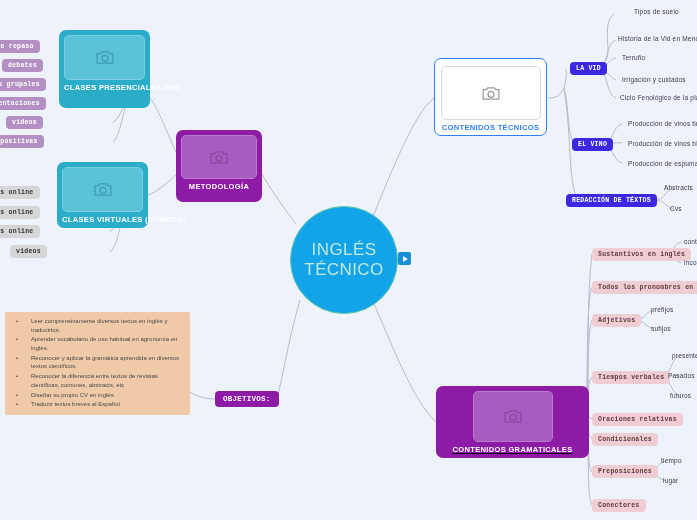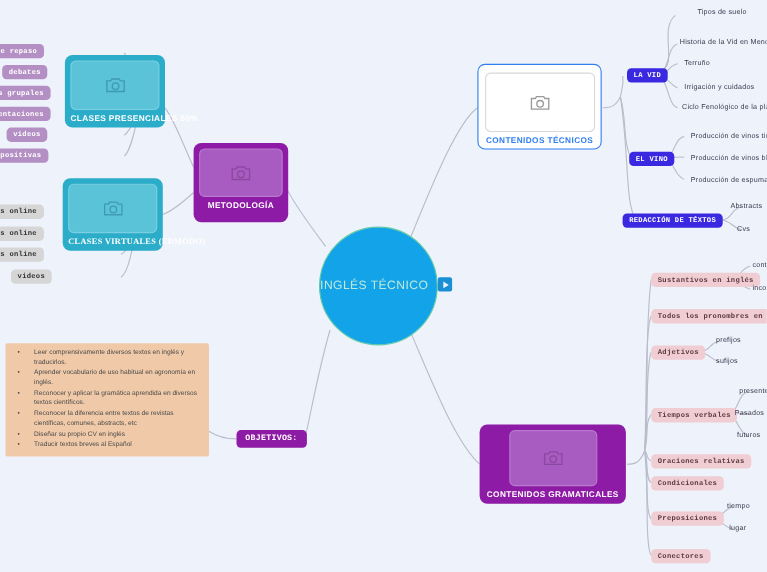--- a/index.html
+++ b/index.html
@@ -13,21 +13,21 @@
   #stage{position:absolute;inset:0;width:697px;height:520px;}
   #edges{position:absolute;left:0;top:0;width:697px;height:520px;pointer-events:none;}
 
   
   .center-node{
     position:absolute;left:290px;top:206px;width:106px;height:106px;
     border-radius:50%;
     background:#12a3e8;
     border:1px solid #62c9a8;
     display:flex;align-items:center;
-    color:#bfe8d8;font-size:11px;font-weight:400;letter-spacing:.4px;
+    color:#bfe8d8;font-size:17px;font-weight:400;letter-spacing:.4px;
     text-align:center;
   }
   .center-play{
     position:absolute;left:398px;top:252px;width:13px;height:13px;
     background:#1b8fd6;border-radius:2px;
     display:flex;align-items:center;justify-content:center;
   }
   .center-play i{
     display:block;width:0;height:0;
     border-left:5px solid #eef2fb;
@@ -172,38 +172,38 @@
     </g>
   </svg>
 
   <div class="center-node">
     <span>INGLÉS TÉCNICO</span>
   </div>
   <div class="center-play">
       <i></i>
     </div>
 
-  <div class="pic-node n-teal" style="left:59px;top:30px;width:91px;height:66px;margin-top:20px;">
+  <div class="pic-node n-teal" style="left:59px;top:30px;width:91px;height:78px;">
     <div class="pic-inner" style="width:81px;height:45px;">
       <svg class="cam" viewBox="0 0 24 24" fill="none" stroke="#3f9bb3" stroke-width="1.4">
         <path d="M3 7.5h4l1.2-2h7.6l1.2 2H21v11H3z"></path>
           <circle cx="12" cy="13" r="3.4"></circle>
       </svg>
     </div>
     <div class="pic-label">CLASES PRESENCIALES 50%</div>
   </div>
 
   <div class="chip chip-purple" style="left:-18px;top:40px;"><span>s de repaso</span></div>
   <div class="chip chip-purple" style="left:2px;top:59px;"><span>debates</span></div>
   <div class="chip chip-purple" style="left:-16px;top:78px;"><span>cos grupales</span></div>
   <div class="chip chip-purple" style="left:-16px;top:97px;"><span>esentaciones</span></div>
   <div class="chip chip-purple" style="left:6px;top:116px;"><span>videos</span></div>
   <div class="chip chip-purple" style="left:-14px;top:135px;"><span>expositivas</span></div>
 
-  <div class="pic-node n-teal" style="left:57px;top:162px;width:91px;height:66px;font-family:Liberation Serif, serif;">
+  <div class="pic-node n-teal" style="left:57px;top:162px;width:91px;height:66px;">
     <div class="pic-inner" style="width:81px;height:45px;">
       <svg class="cam" viewBox="0 0 24 24" fill="none" stroke="#3f9bb3" stroke-width="1.4">
         <path d="M3 7.5h4l1.2-2h7.6l1.2 2H21v11H3z"></path>
           <circle cx="12" cy="13" r="3.4"></circle>
       </svg>
     </div>
     <div class="pic-label">CLASES VIRTUALES (EDMODO)</div>
   </div>
 
   <div class="chip chip-grey" style="left:-14px;top:186px;"><span>cos online</span></div>
@@ -240,21 +240,21 @@
 
   <div class="chip chip-indigo" style="left:572px;top:138px;"><span>EL VINO</span></div>
   <div class="leaf" style="left:628px;top:120px;"><span>Producción de vinos tinto</span></div>
   <div class="leaf" style="left:628px;top:140px;"><span>Producción de vinos blan</span></div>
   <div class="leaf" style="left:628px;top:160px;"><span>Producción de espumant</span></div>
 
   <div class="chip chip-indigo" style="left:566px;top:194px;"><span>REDACCIÓN DE TÉXTOS</span></div>
   <div class="leaf" style="left:664px;top:184px;"><span>Abstracts</span></div>
   <div class="leaf" style="left:670px;top:205px;"><span>Cvs</span></div>
 
-  <div class="pic-node n-purple" style="left:436px;top:386px;width:133px;height:72px;">
+  <div class="pic-node n-purple" style="left:436px;top:386px;width:153px;height:72px;text-decoration:underline;">
     <div class="pic-inner" style="width:80px;height:51px;margin:0 auto;">
       <svg class="cam" viewBox="0 0 24 24" fill="none" stroke="#8a49a0" stroke-width="1.4">
         <path d="M3 7.5h4l1.2-2h7.6l1.2 2H21v11H3z"></path>
           <circle cx="12" cy="13" r="3.4"></circle>
       </svg>
     </div>
     <div class="pic-label">CONTENIDOS GRAMATICALES</div>
   </div>
 
   <div class="chip chip-pink" style="left:592px;top:248px;"><span>Sustantivos en inglés</span></div>

